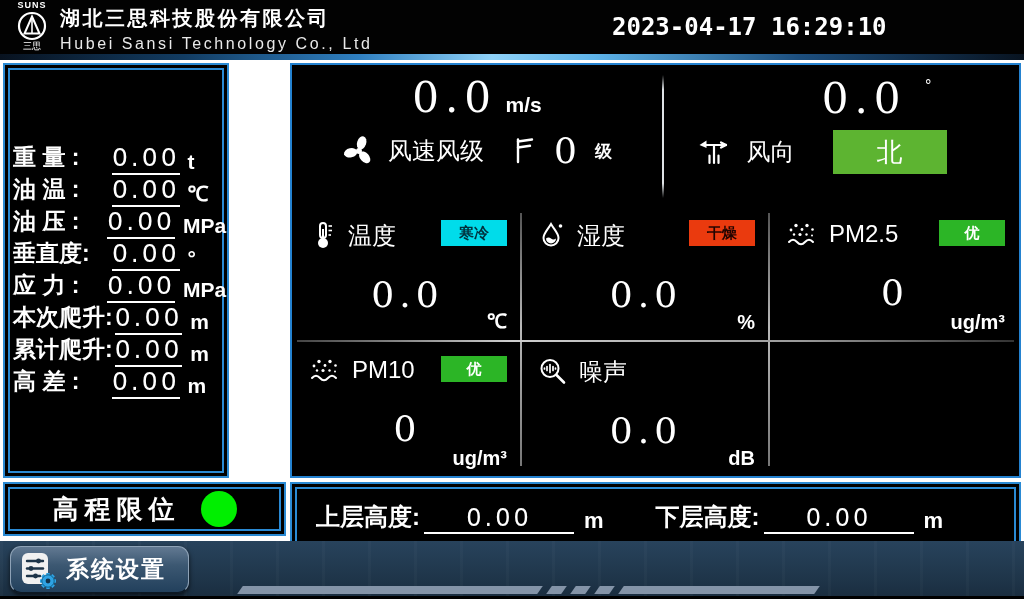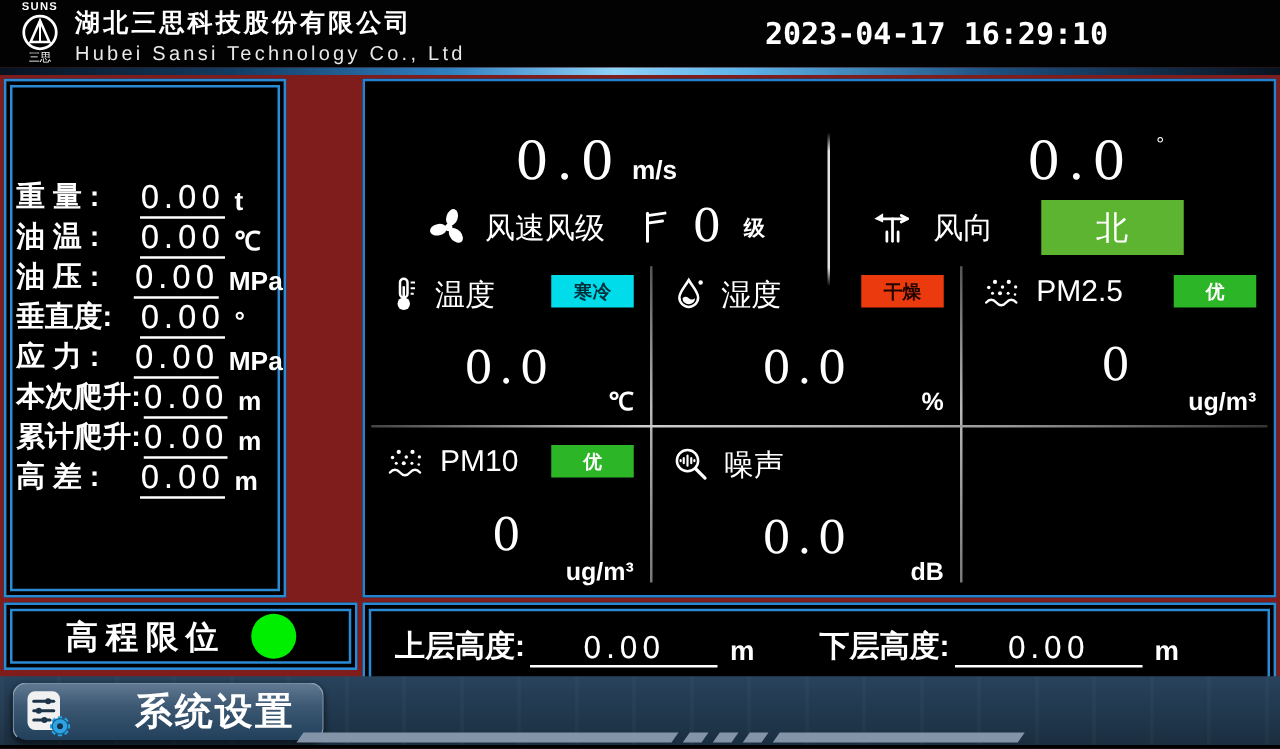--- a/index.html
+++ b/index.html
@@ -1,18 +1,18 @@
 <!DOCTYPE html>
 <html lang="zh"><head>
 <meta charset="utf-8">
 <style>
   * { margin:0; padding:0; box-sizing:border-box; }
   html,body { width:1024px; height:599px; background:#000; overflow:hidden;
               font-family:"Liberation Sans", sans-serif; color:#fff; }
-  .screen { position:relative; width:1024px; height:599px; background:#7f1d1d; }
+  .screen { position:relative; width:1024px; height:599px; background:#ffffff; }
 
   
   .header { position:absolute; left:0; top:0; width:1024px; height:54px; background:#020202; }
   .logo-block { position:absolute; left:8px; top:1px; width:48px; text-align:center; line-height:1; }
   .logo-top { display:block; font-size:9px; font-weight:bold; letter-spacing:1px; }
   .logo-bottom { display:block; font-size:9px; margin-top:1px; }
   .logo-svg { display:block; margin:1px auto 0; }
   .company { position:absolute; left:60px; top:5px; white-space:nowrap; }
   .company-cn { font-size:20px; font-weight:bold; letter-spacing:2.5px; }
   .company-en { font-size:16px; letter-spacing:2.6px; color:#e9e9e9; margin-top:3px; }
@@ -30,21 +30,21 @@
   .left-panel { position:absolute; left:3px; top:63px; width:226px; height:415px;
                 display:flex; flex-direction:column; justify-content:center; padding:12px 10px 12px 8px; }
   .m-row { display:flex; align-items:flex-end; }
   .m-label { width:112px; font-size:23px; font-weight:bold; white-space:nowrap; line-height:1.1; padding-bottom:4px; }
   .m-val { flex:1; text-align:center; font-family:"DejaVu Sans", sans-serif; font-size:25px;
            letter-spacing:3px; border-bottom:2px solid #fff; padding-bottom:1px; margin:0 8px 0 2px; }
   .m-unit { width:34px; font-weight:bold; font-size:21px; font-stretch:condensed; padding-bottom:3px; line-height:1; }
 
   
   .right-panel { position:absolute; left:290px; top:63px; width:731px; height:415px; }
-  .wind-row { position:absolute; left:0; top:0; width:100%; height:139px; display:flex;margin-top:31px; }
+  .wind-row { position:absolute; left:0; top:0; width:100%; height:139px; display:flex; }
   .wind-speed { width:370px; padding-top:12px; }
   .wind-divider { width:2px; margin:10px 0 6px;
     background:linear-gradient(180deg,transparent,#dfe3e6 12%,#dfe3e6 88%,transparent); }
   .wind-dir { flex:1; padding-top:12px; }
   .big-serif { font-family:"DejaVu Serif", serif; font-size:42px; letter-spacing:6px; line-height:1; }
   .ws-line1 { text-align:center; }
   .ws-unit { font-size:21px; font-weight:bold; margin-left:4px; }
   .ws-line2 { display:flex; align-items:center; justify-content:center; gap:12px; margin-top:14px; }
   .sub-label { font-size:24px; }
   .level-val { font-family:"DejaVu Serif", serif; font-size:36px; line-height:1; margin:0 6px; }
@@ -89,21 +89,21 @@
                linear-gradient(180deg,#28435c 0%,#1e3448 70%,#192c3e 100%);
     box-shadow: inset 0 -3px 0 #000; }
   .deco-stripe { position:absolute; left:240px; bottom:5px; height:8px; display:flex; align-items:center; }
   .seg { background:#8494a8; height:8px; transform:skewX(-35deg); }
   .seg-a { width:300px; } .seg-s { width:15px; margin-left:9px; }
   .seg-b { width:196px; margin-left:9px; }
   .settings-btn { position:absolute; left:10px; top:5px; height:47px; display:flex; align-items:center; gap:9px;
     padding:0 22px 0 8px; border-radius:11px; cursor:pointer;
     background:linear-gradient(180deg,#627992 0%,#3c5872 40%,#22405c 100%);
     border:1px solid #8ea2b6; border-bottom-color:#0c1824; box-shadow:0 2px 5px rgba(0,0,0,0.7); }
-  .settings-label { font-size:30px; font-weight:bold; letter-spacing:2px;margin-left:42px; }
+  .settings-label { font-size:23px; font-weight:bold; letter-spacing:2px; }
 
   .icon { display:block; }
 </style>
 </head>
 <body>
 
 <div class="screen">
 
   <div class="header">
     <div class="logo-block">

